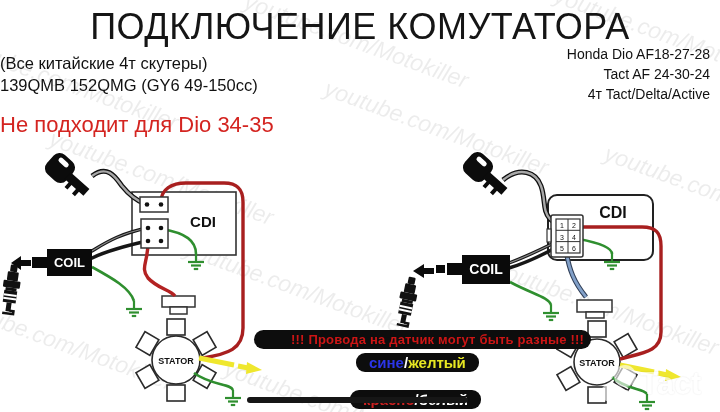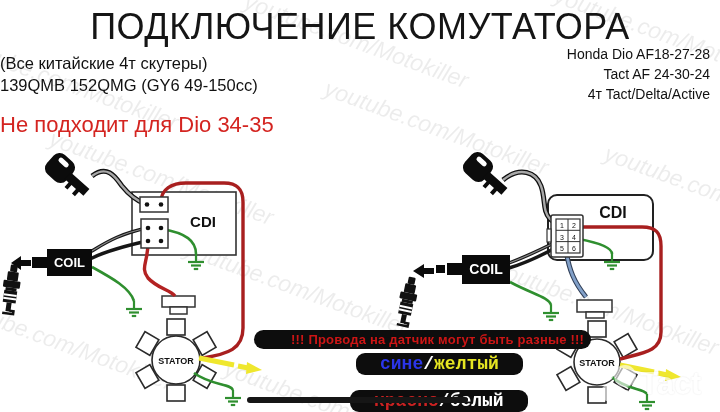--- a/index.html
+++ b/index.html
@@ -24,21 +24,21 @@
   .right-block{position:absolute;right:10px;top:44px;z-index:3;text-align:right;color:#111;}
   .right-block .ln{font-size:14px;line-height:20px;white-space:nowrap;}
   
   #wires{position:absolute;left:0;top:0;z-index:2;}
   
   .pill{
     position:absolute;z-index:4;background:#0d0d0d;border-radius:10px;
     font-weight:bold;white-space:nowrap;padding:2px 7px;
   }
   .banner{left:254px;top:330px;font-size:13px;letter-spacing:.2px;padding-left:37px;}
-  .wire-row{font-size:18px;padding:1px 24px;border-radius:9px;font-family:Liberation Mono, monospace;}
+  .wire-row{font-size:15px;padding:1px 13px;border-radius:9px;}
   .wire-row-0{left:356px;top:353px;}
   .wire-row-1{left:362px;top:372px;}
   .wire-row-2{left:350px;top:390px;}
   .black-line{
     position:absolute;z-index:5;left:247px;top:397px;width:221px;height:6px;
     background:#161616;border-radius:3px;
   }
   
   .avito{
     position:absolute;z-index:6;left:598px;top:363px;display:flex;align-items:center;

